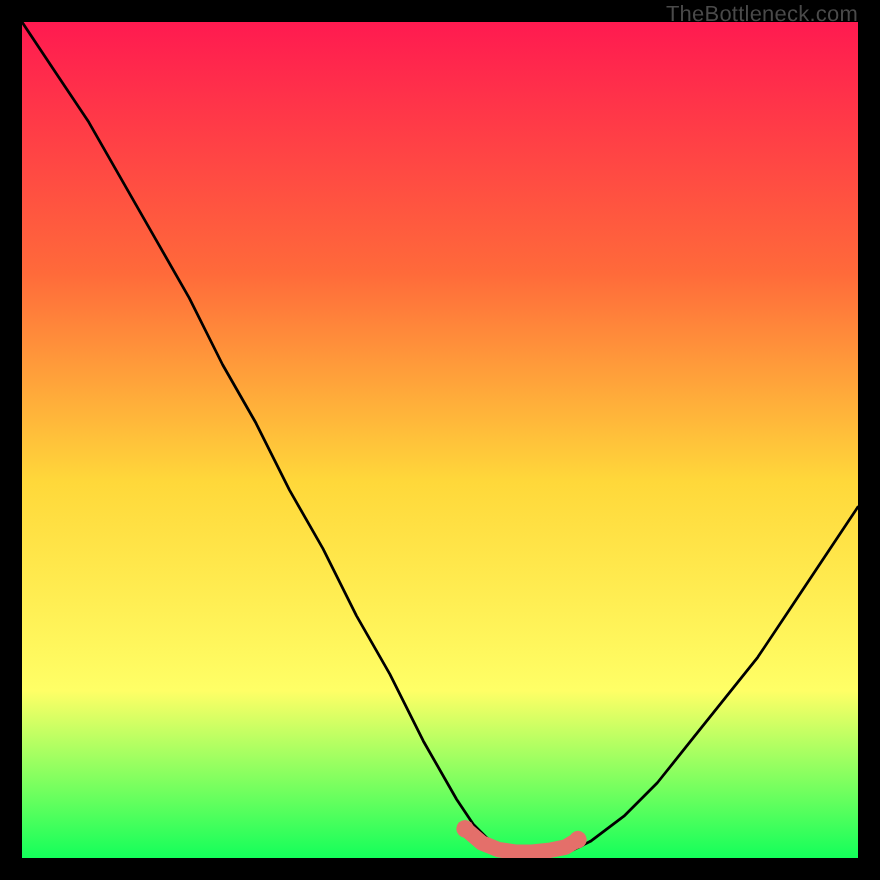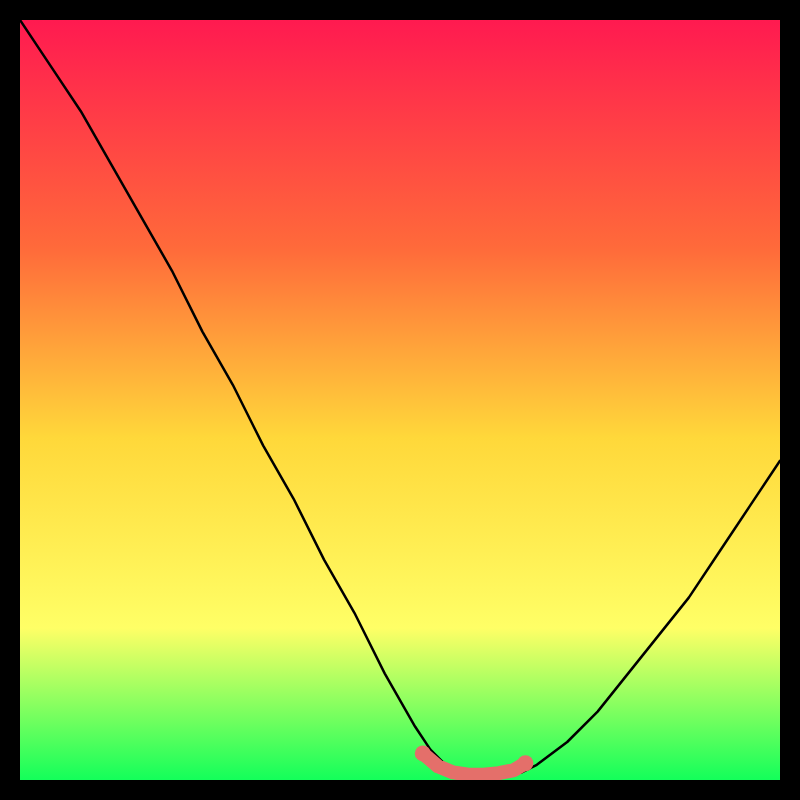--- a/index.html
+++ b/index.html
@@ -36,20 +36,21 @@
     letter-spacing: 0.2px;
   }
   svg {
     display: block;
   }
 </style>
 </head>
 <body>
 
 <div class="frame">
+  <div class="watermark">TheBottleneck.com</div>
   <svg class="plot-area" viewBox="0 0 760 760" preserveAspectRatio="none">
     <defs>
       <linearGradient id="bg-grad" x1="0" y1="0" x2="0" y2="1">
         <stop id="g0" offset="0%" stop-color="#ff1a50"></stop>
         <stop id="g1" offset="30%" stop-color="#ff6a3a"></stop>
         <stop id="g2" offset="55%" stop-color="#ffd83a"></stop>
         <stop id="g3" offset="80%" stop-color="#ffff66"></stop>
         <stop id="g4" offset="100%" stop-color="#13ff5a"></stop>
       </linearGradient>
     </defs>

